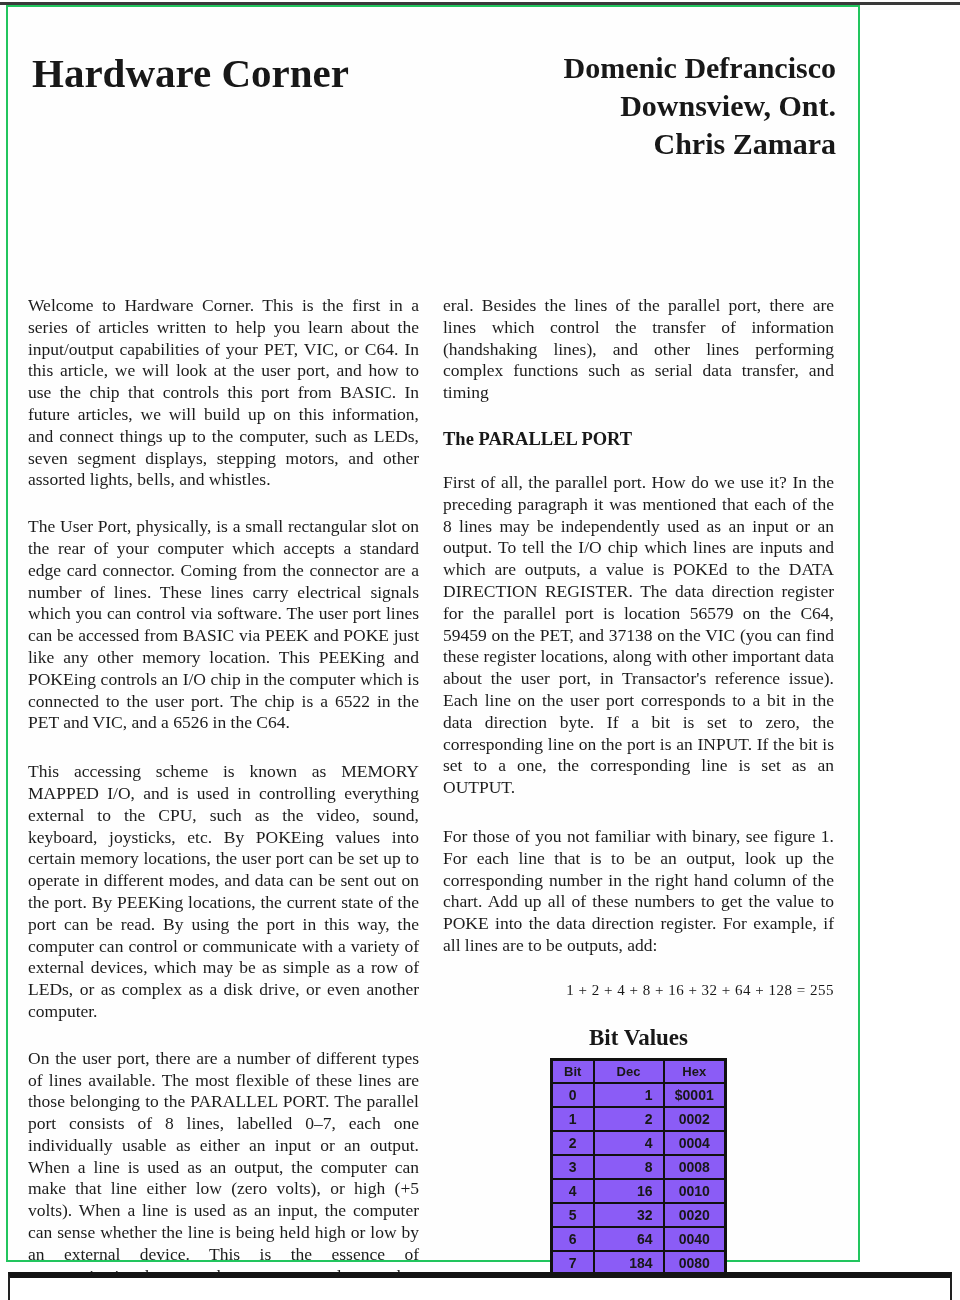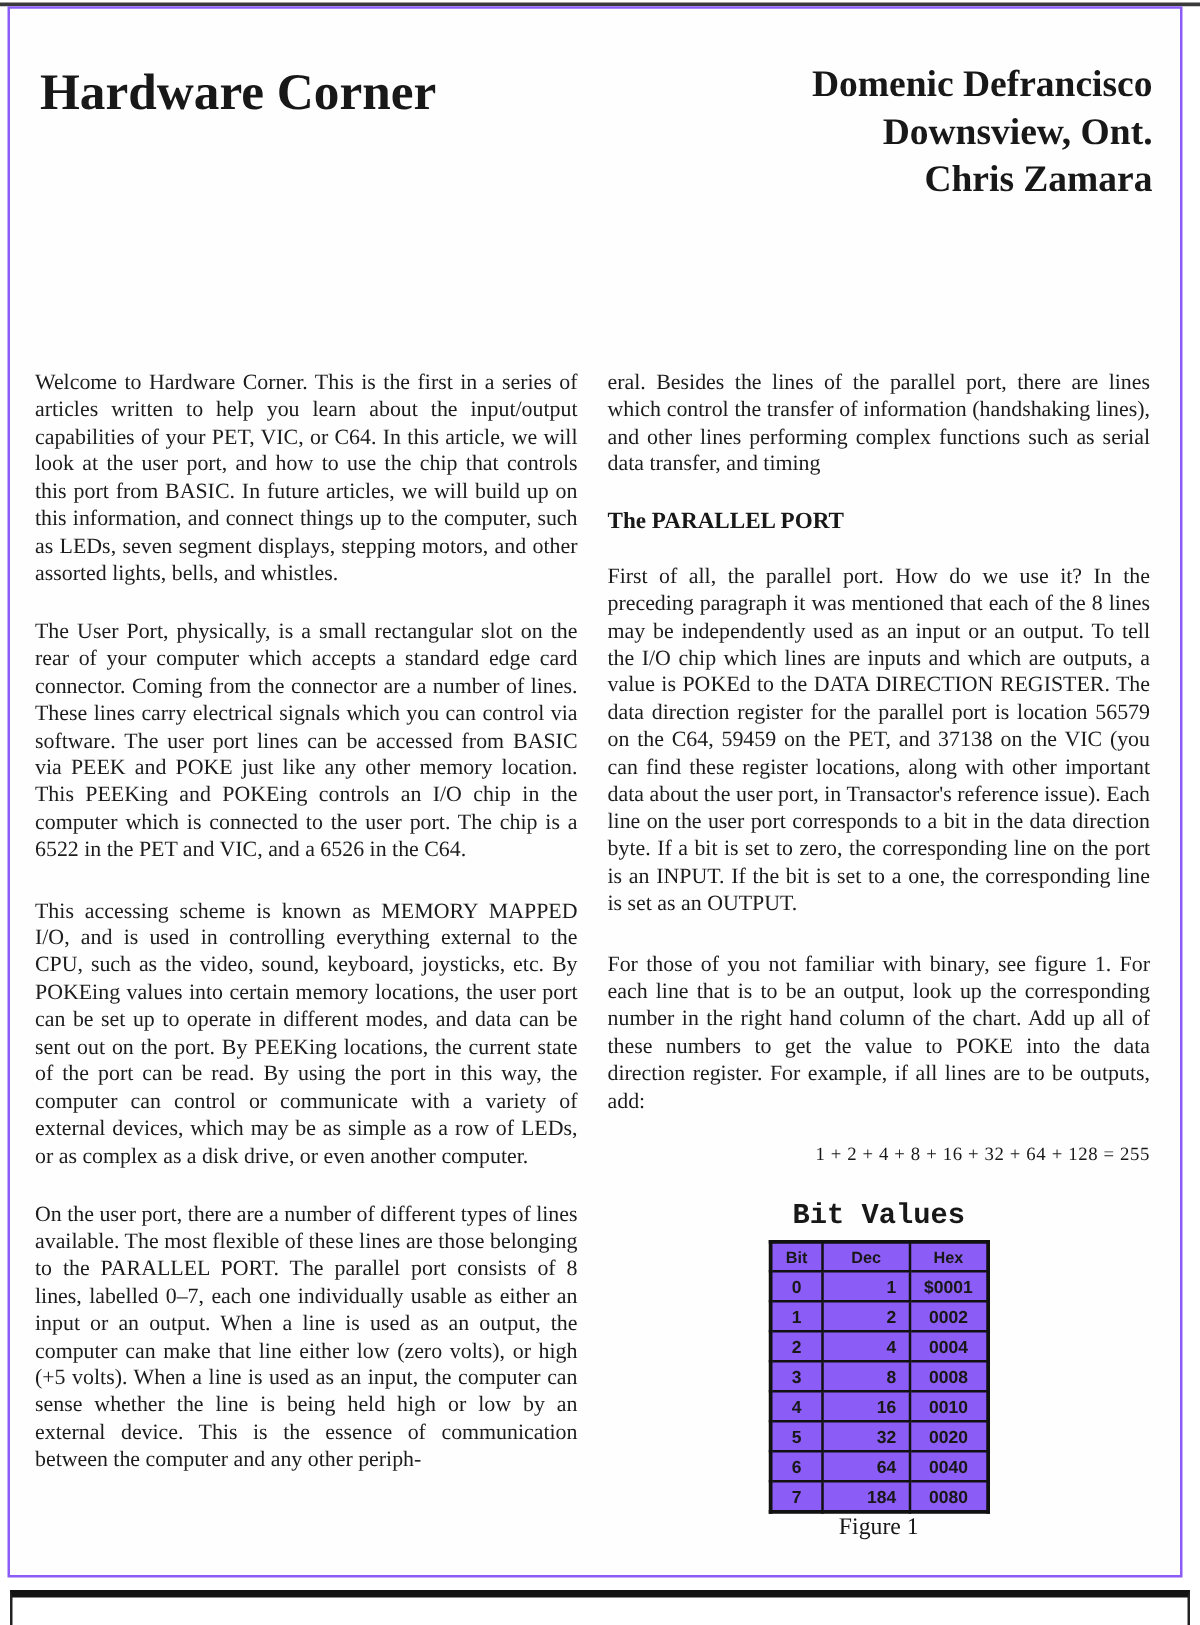--- a/index.html
+++ b/index.html
@@ -8,22 +8,22 @@
     width: 960px; height: 1300px;
     position: relative; overflow: hidden;
     font-family: "Liberation Serif", serif;
     color: #181818;
   }
   .top-rule {
     position: absolute; left: 0; top: 2px; width: 960px; height: 3px;
     background: #3a3a3a;
   }
   .page {
-    position: absolute; left: 6px; top: 5px; width: 940px; height: 1257px;
-    border: 2px solid #8b5cf6; background: #fefefe;
+    position: absolute; left: 6px; top: 5px; width: 854px; height: 1257px;
+    border: 2px solid #22c55e; background: #fefefe;
   }
   .header {
     position: absolute; top: 42px; left: 24px; right: 22px;
     display: flex; justify-content: space-between; align-items: flex-start;
   }
   .title {
     font-size: 41px; font-weight: bold; letter-spacing: 0px;
     font-family: "Liberation Serif", serif;
   }
   .byline {
@@ -43,21 +43,21 @@
     font-size: 18.5px; font-weight: bold; margin: 0 0 22px 0;
     font-family: "Liberation Serif", serif;
   }
   .mb1 { margin-bottom: 25px; }
   .mb2 { margin-bottom: 27px; }
   .equation {
     text-align: right; font-size: 15px; margin: 4px 0 26px 0;
     letter-spacing: 0.5px;
   }
   .figure-title {
-    text-align: center; font-family: Liberation Mono, monospace;
+    text-align: center; font-family: Liberation Serif, serif;
     font-weight: bold; font-size: 23px; margin-bottom: 7px;
     letter-spacing: 0px;
   }
   table.bit-table {
     border-collapse: collapse; margin: 0 auto;
     font-family: "Liberation Sans", sans-serif; font-weight: bold;
     border: 3px solid #111;
   }
   table.bit-table th, table.bit-table td {
     border: 2px solid #111; background: #8b5cf6;

